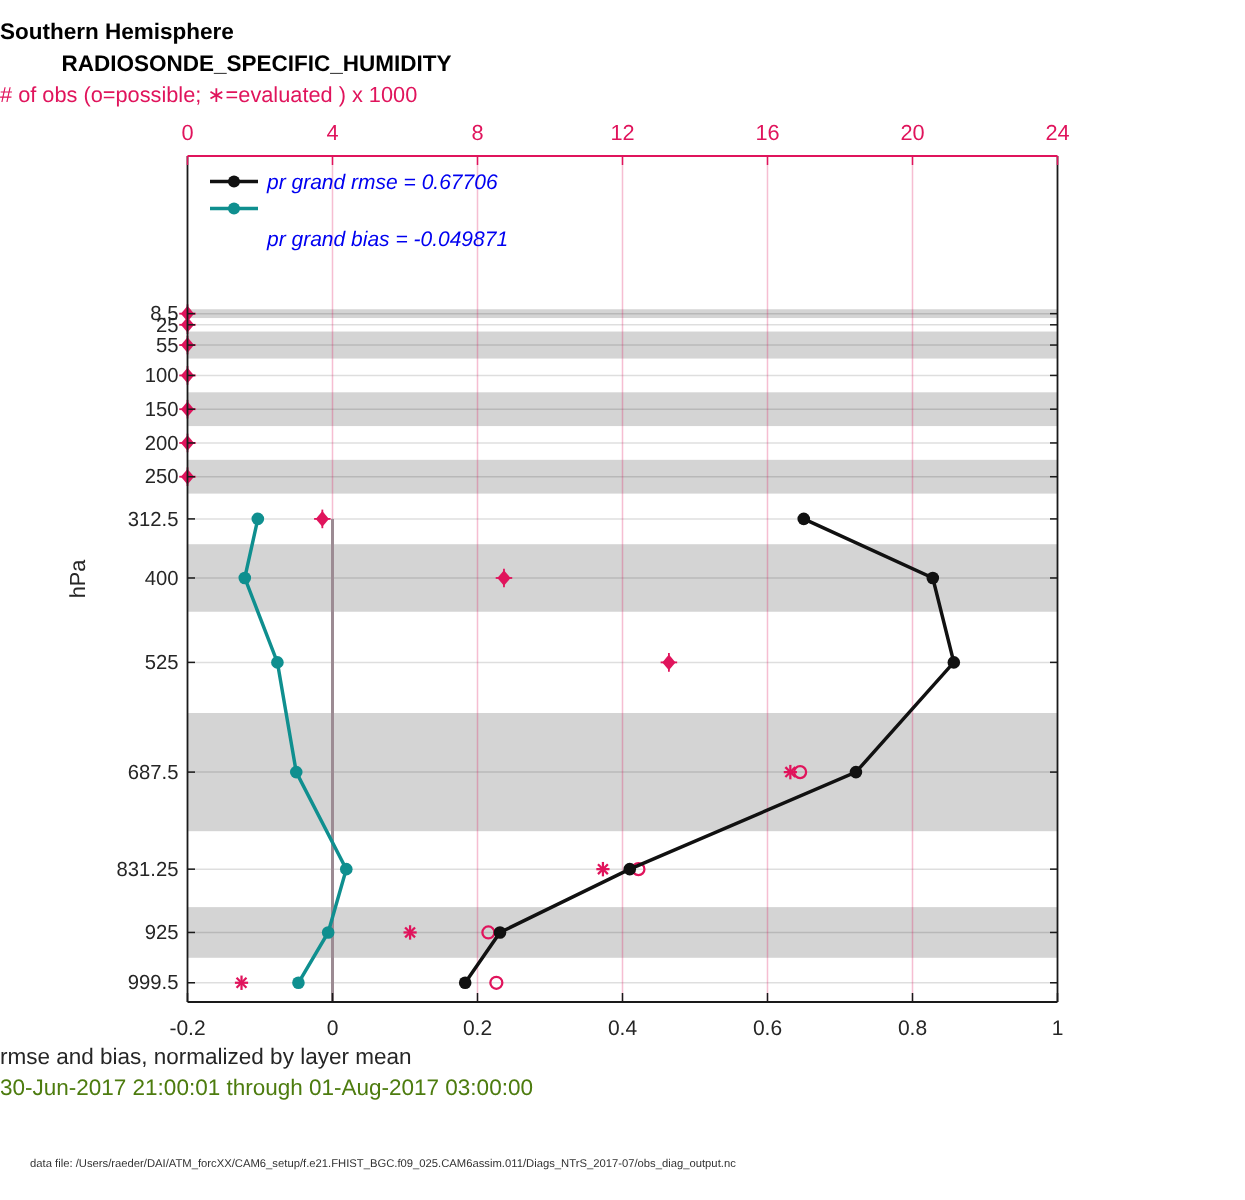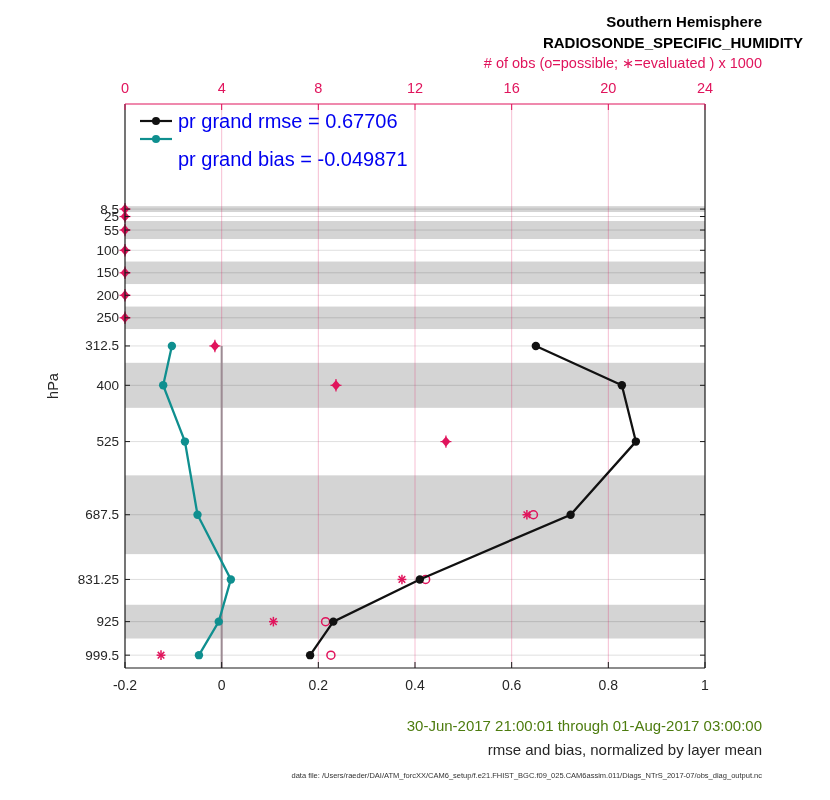--- a/index.html
+++ b/index.html
@@ -1,31 +1,31 @@
 <!DOCTYPE html>
 <html><head>
 <meta charset="utf-8">
 <style>
   html,body{margin:0;padding:0;background:#fff;}
   .fig{position:relative;width:830px;height:800px;background:#ffffff;
        font-family:"Liberation Sans",sans-serif;overflow:hidden;}
   .fig div{position:absolute;}
-  .ctr{left:0;width:762px;text-align:right;}
+  .ctr{left:0;width:762px;text-align:left;}
   .title{top:13px;font-size:15px;font-weight:bold;}
   .subtitle{top:34px;font-size:15px;font-weight:bold;}
   .obs-title{top:55px;font-size:14.5px;}
-  .xlab{top:696px;font-size:15px;margin-top:45px;}
+  .xlab{top:696px;font-size:15px;}
   .datelab{top:717px;font-size:15px;}
   .footer{top:771px;font-size:7.5px;}
   .ylab{left:40px;top:378px;font-size:14.5px;transform:rotate(-90deg);transform-origin:center;}
   #plot{position:absolute;left:0;top:0;}
   .legend{left:139px;top:112px;}
   .lrow{position:static !important;display:flex;align-items:center;height:18px;}
   .lrow svg{margin-right:5px;}
-  .lrow span{font-size:20px;white-space:nowrap;}
+  .lrow span{font-size:14px;white-space:nowrap;font-style:italic;}
 </style>
 </head>
 <body>
 
 <div class="fig">
 
   <svg id="plot" width="830" height="800">
       <rect x="125" y="206.17717478052674" width="580" height="5.851556264964074" fill="#d4d4d4"></rect>
       <rect x="125" y="221.0311252992817" width="580" height="18.00478850758182" fill="#d4d4d4"></rect>
       <rect x="125" y="261.5418994413408" width="580" height="22.50598563447727" fill="#d4d4d4"></rect>
@@ -220,14 +220,14 @@
         <line id="lg-bias-line" x1="1" y1="6" x2="33" y2="6" stroke-width="2.2" stroke="#0f8f8f"></line>
         <circle id="lg-bias-dot" cx="17" cy="6" r="4" fill="#0f8f8f"></circle>
       </svg>
       <span id="lg-bias-txt" style="color: rgb(0, 0, 240); margin-top: 40px;">pr grand bias = -0.049871</span>
     </div>
   </div>
 
   <div class="ylab" style="color: rgb(38, 38, 38);">hPa</div>
   <div class="xlab ctr" style="color: rgb(38, 38, 38);">rmse and bias, normalized by layer mean</div>
   <div class="datelab ctr" style="color: #4d7c0f;">30-Jun-2017 21:00:01 through 01-Aug-2017 03:00:00</div>
-  <div class="footer ctr" style="color: rgb(51, 51, 51);">data file: /Users/raeder/DAI/ATM_forcXX/CAM6_setup/f.e21.FHIST_BGC.f09_025.CAM6assim.011/Diags_NTrS_2017-07/obs_diag_output.nc</div>
+  <div class="footer ctr" style="color: rgb(51, 51, 51); padding-left: 20px;">data file: /Users/raeder/DAI/ATM_forcXX/CAM6_setup/f.e21.FHIST_BGC.f09_025.CAM6assim.011/Diags_NTrS_2017-07/obs_diag_output.nc</div>
 </div>
 
 </body></html>

